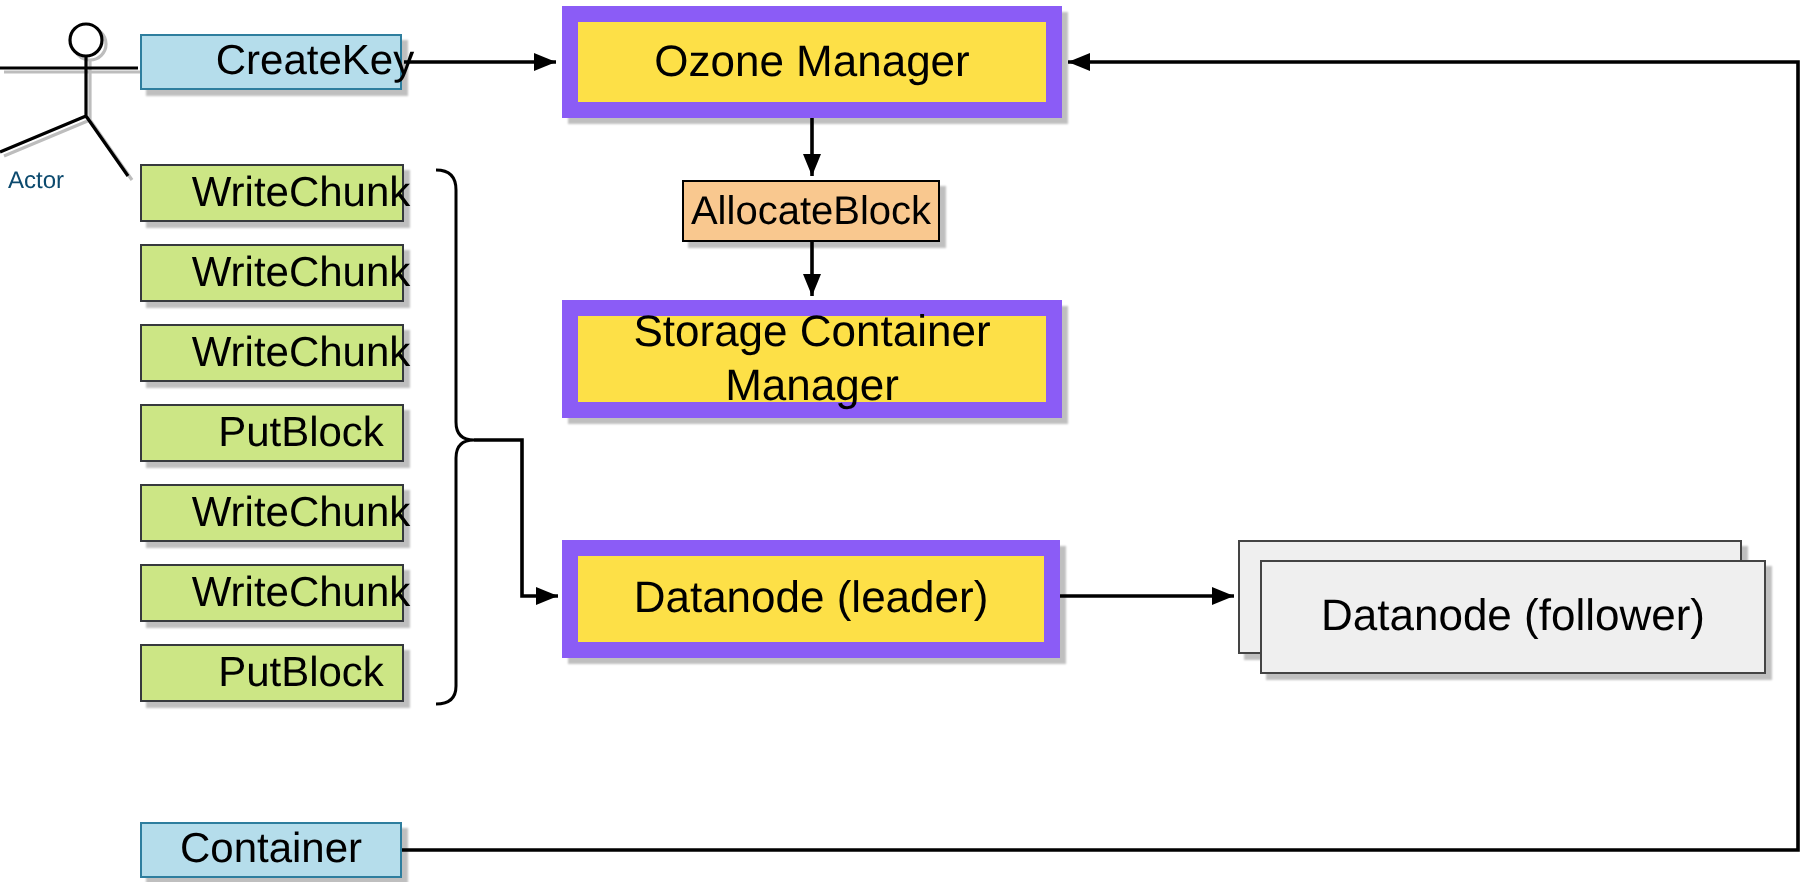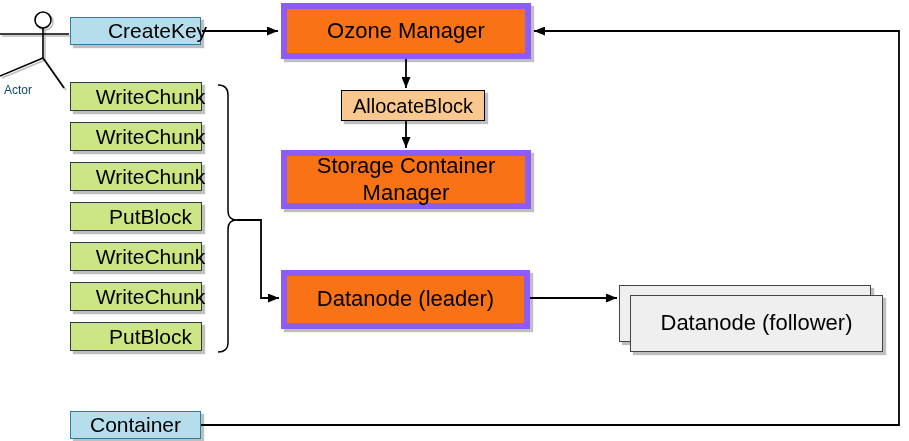--- a/index.html
+++ b/index.html
@@ -11,22 +11,22 @@
     overflow:hidden;
   }
   .links{position:absolute;left:0;top:0;width:909px;height:441px;pointer-events:none;}
   .node{
     position:absolute;
     box-sizing:border-box;
     display:flex;align-items:center;justify-content:center;
     text-align:center;
     color:#000;
     box-shadow:3px 3px 1px rgba(0,0,0,0.25);
-    background:#f97316;
-    border:6px solid #8b5cf6;
+    background:#fde047;
+    border:8px solid #8b5cf6;
     font-size:22px;
     line-height:1.2;
   }
   .node .lbl{white-space:pre-line;}
   .key{
     background:#B5DDEB;
     border:1.5px solid #2E7E9E;
     font-size:21px;
   }
   .op{
@@ -36,21 +36,20 @@
     padding-left:29px;
   }
   .alloc{
     background:#F9C88F;
     border:1.5px solid #000;
     font-size:20px;
   }
   .follower{
     background:#EFEFEF;
     border:1.5px solid #444;
-    margin-top:15px;
   }
   .actor-label{
     position:absolute;left:0;top:83px;width:36px;
     text-align:center;font-size:12px;color:#0c4a6e;
   }
 </style>
 </head>
 <body>
 
 <div class="canvas">
@@ -88,21 +87,21 @@
   <div class="actor-label">Actor</div>
 
   <div class="node key" style="left:70px;top:17px;width:131px;height:28px;padding-left:44px;">
     <span class="lbl">CreateKey</span>
   </div>
 
   <div class="node" style="left:281px;top:3px;width:250px;height:56px;">
     <span class="lbl">Ozone Manager</span>
   </div>
 
-  <div class="node alloc" style="left:341px;top:90px;width:144px;height:31px;justify-content:center;">
+  <div class="node alloc" style="left:341px;top:90px;width:129px;height:31px;justify-content:center;">
     <span class="lbl">AllocateBlock</span>
   </div>
 
   <div class="node" style="left:281px;top:150px;width:250px;height:59px;justify-content:center;">
     <span class="lbl">Storage Container
 Manager</span>
   </div>
 
   <div class="node op" style="left:70px;top:82px;width:132px;height:29px;">
     <span class="lbl">WriteChunk</span>

